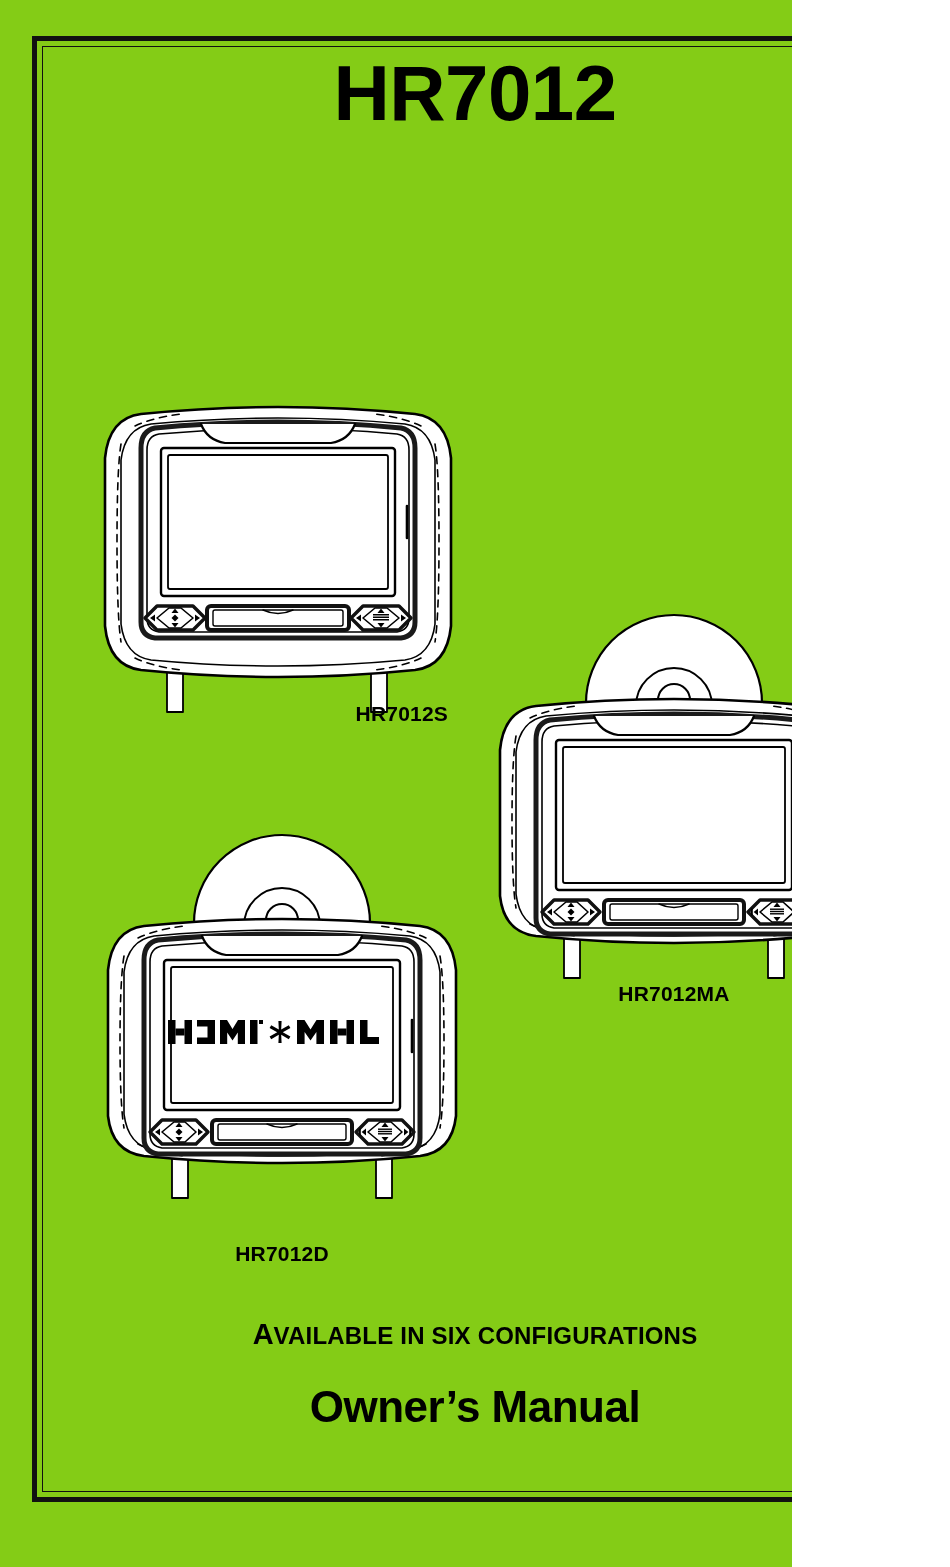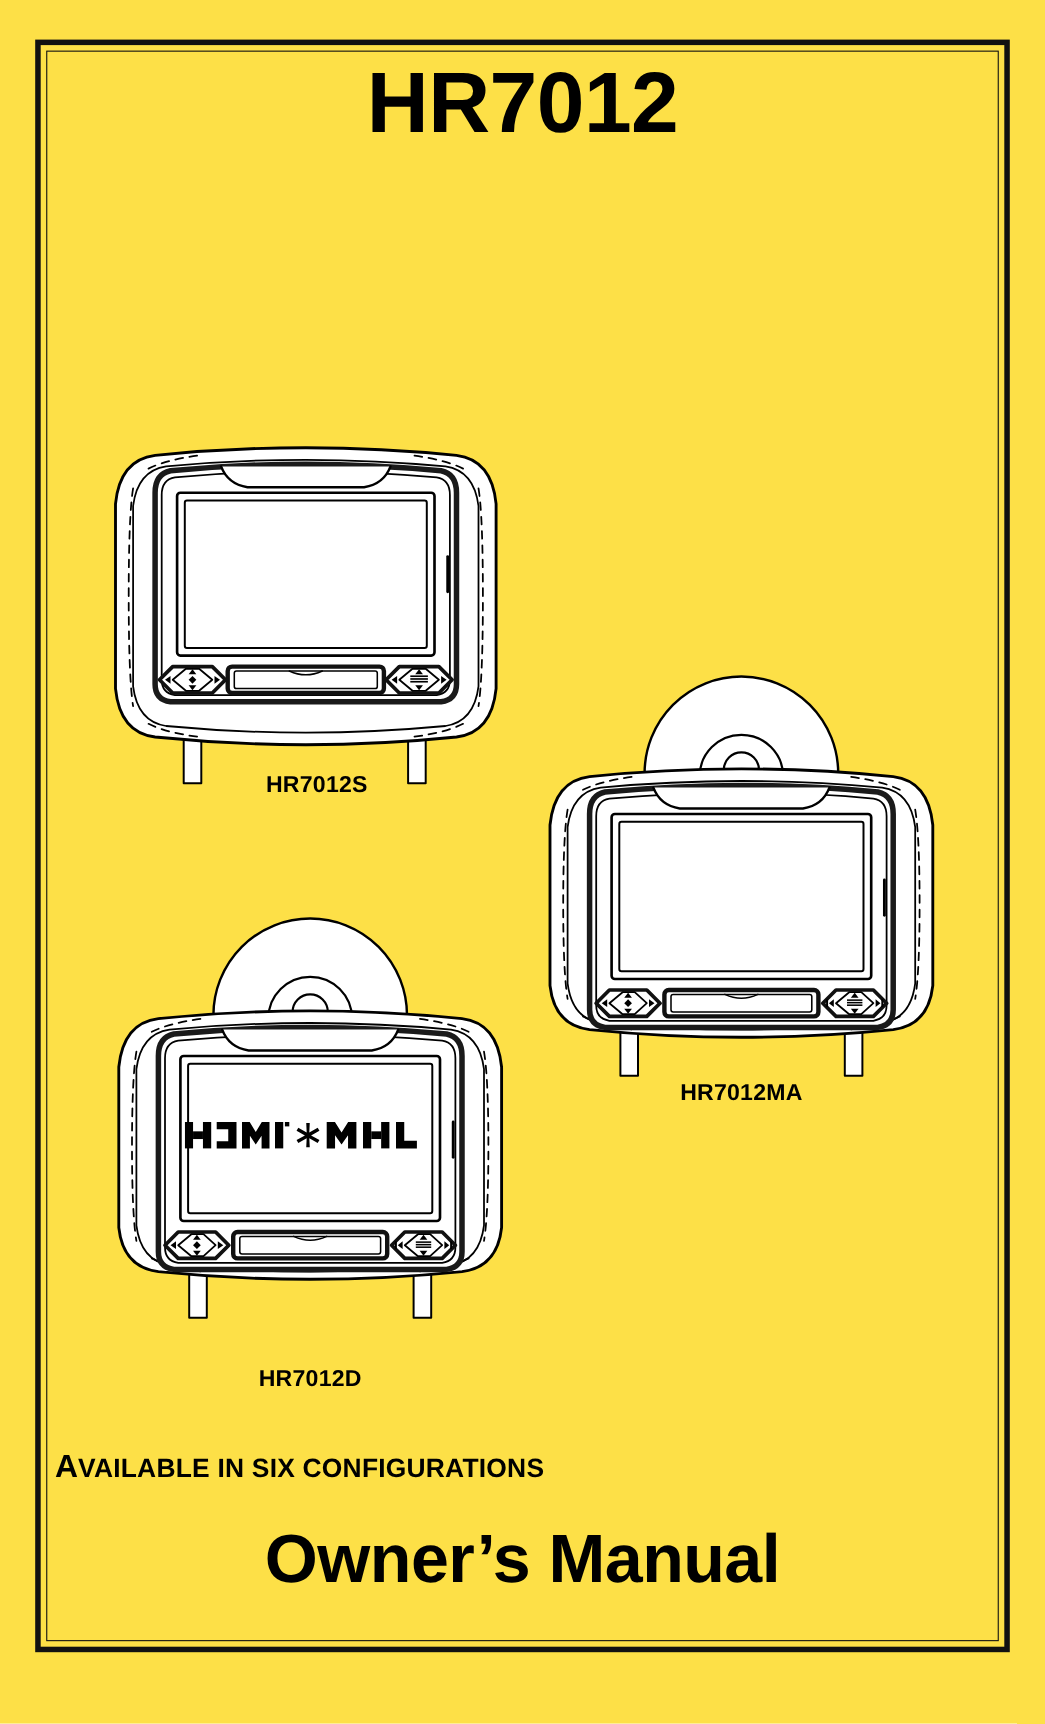--- a/index.html
+++ b/index.html
@@ -9,23 +9,23 @@
     background: #ffffff;
   }
   body {
     font-family: "Liberation Sans", sans-serif;
     color: #000000;
   }
 
   
   #page {
     position: relative;
-    width: 950px;
+    width: 792px;
     height: 1567px;
-    background: #fde047;
+    background: #84cc16;
     overflow: hidden;
   }
 
   
   .frame-outer {
     position: absolute;
     left: 32px;
     top: 36px;
     width: 886px;
     height: 1466px;
@@ -58,34 +58,34 @@
   }
   .title-1 { font-size: 78px; margin-bottom: 6px; }
   .title-2 { font-size: 74px; margin-bottom: 6px; }
   .title-3 { font-size: 74px; }
 
   .subtitle {
     position: absolute;
     left: 50px;
     top: 1318px;
     width: 850px;
-    text-align: left;
+    text-align: center;
     font-weight: bold;
     white-space: nowrap;
   }
   .subtitle .cap-first { font-size: 29px; }
   .subtitle .cap-rest  { font-size: 24px; letter-spacing: 0.2px; }
 
   .owners-manual {
     position: absolute;
     left: 50px;
     top: 1382px;
     width: 850px;
     text-align: center;
-    font-size: 62px;
+    font-size: 44px;
     font-weight: bold;
     letter-spacing: -0.5px;
     white-space: nowrap;
   }
 
   
   .unit { position: absolute; }
   .unit svg { display: block; overflow: visible; }
 
   .unit-label {
@@ -94,21 +94,21 @@
     font-size: 21px;
     font-weight: bold;
     white-space: nowrap;
     letter-spacing: 0.2px;
   }
 
   #unit-s  { left: 95px;  top: 398px; }
   #unit-ma { left: 488px; top: 588px; }
   #unit-d  { left: 98px;  top: 808px; }
 
-  #label-s  { left: 105px;  top: 702px; width: 366px; }
+  #label-s  { left: 82px;  top: 702px; width: 366px; text-align: right; }
   #label-ma { left: 488px; top: 982px; width: 372px; }
   #label-d  { left: 98px;  top: 1212px; width: 368px; margin-top: 30px; }
 
   
   .screen-logo {
     position: absolute;
     left: 168px;
     top: 1012px;
     width: 216px;
     height: 42px;

